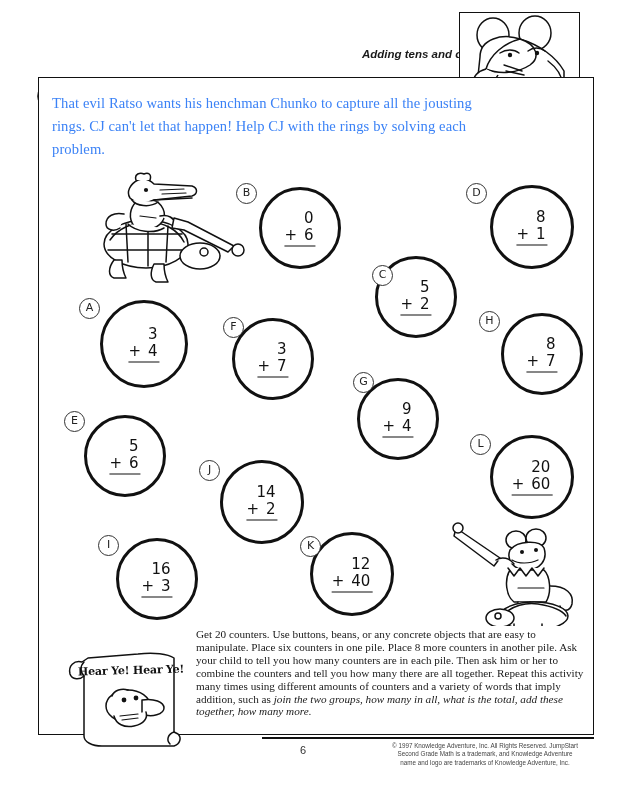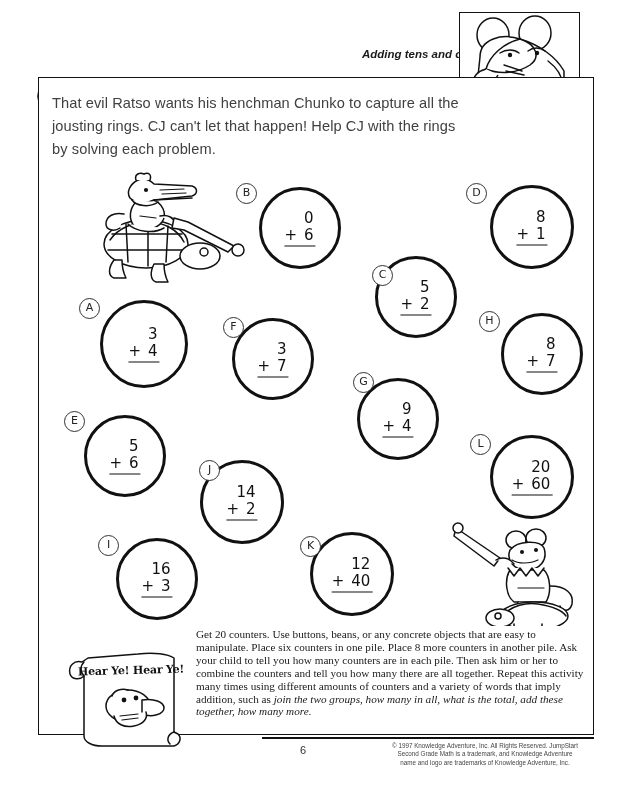--- a/index.html
+++ b/index.html
@@ -63,22 +63,22 @@
     background: #fff;
   }
 
   .intro {
     position: absolute;
     left: 52px;
     top: 92px;
     width: 420px;
     font-size: 14.6px;
     line-height: 23px;
-    color: #404040;
-    font-family: Liberation Sans, sans-serif;
+    color: #3b82f6;
+    font-family: Liberation Serif, serif;
     letter-spacing: 0.1px;
   }
 
   
   .ring {
     position: absolute;
     border: 3px solid #111;
     border-radius: 50%;
     background: #fff;
     box-sizing: border-box;
@@ -353,21 +353,21 @@
       </div>
     </div>
     <div class="ring-label" style="left: 479px; top: 311px;">H</div>
     <div class="ring" style="left: 116px; top: 538px; width: 82px; height: 82px; text-decoration: underline;">
       <div class="sum">
         <span class="sum-top">16</span>
         <span class="sum-bottom"><span class="op">+</span><span>3</span></span>
       </div>
     </div>
     <div class="ring-label" style="left: 98px; top: 535px;">I</div>
-    <div class="ring" style="left: 200px; top: 460px; width: 84px; height: 84px;">
+    <div class="ring" style="left: 220px; top: 460px; width: 84px; height: 84px;">
       <div class="sum">
         <span class="sum-top">14</span>
         <span class="sum-bottom"><span class="op">+</span><span>2</span></span>
       </div>
     </div>
     <div class="ring-label" style="left: 199px; top: 460px;">J</div>
     <div class="ring" style="left: 310px; top: 532px; width: 84px; height: 84px;">
       <div class="sum">
         <span class="sum-top">12</span>
         <span class="sum-bottom"><span class="op">+</span><span>40</span></span>

